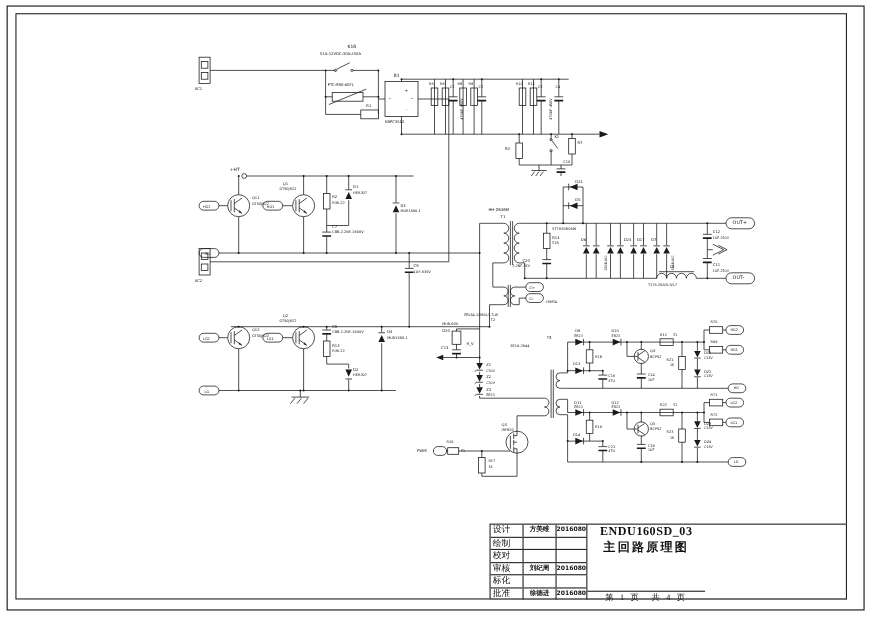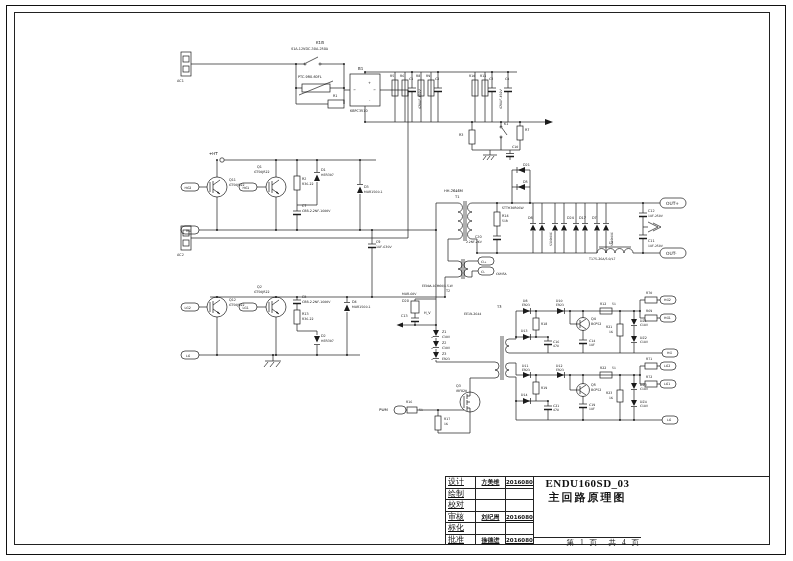--- a/index.html
+++ b/index.html
@@ -12,34 +12,34 @@
   svg.schem .f{fill:#1b1b1b;stroke:none;}
   svg.schem .thick{stroke-width:1.5;}
   svg.schem .dots{stroke-width:1.8;stroke-linecap:round;}
   .lblayer{position:absolute;left:0;top:0;width:793px;height:561px;pointer-events:none;}
   .lbl{position:absolute;white-space:nowrap;line-height:1;color:#141414;transform-origin:0 0;letter-spacing:0;}
   
   .tb{position:absolute;left:445px;top:476px;width:325px;height:69px;border:1px solid #222;
       box-sizing:border-box;display:flex;background:#fff;}
   .tb *{box-sizing:border-box;}
   .tb-left{width:88px;display:flex;flex-direction:column;}
-  .tb-row{display:flex;height:11.5px;border-bottom:.8px solid #222;text-decoration:underline;}
+  .tb-row{display:flex;height:11.5px;border-bottom:.8px solid #222;}
   .tb-row:last-child{border-bottom:none;}
   .tb-cell{overflow:hidden;}
   .tb-label{width:30px;border-right:.8px solid #222;font-family:"Liberation Serif",serif;
             font-size:8px;line-height:10.5px;padding-left:2px;}
   .tb-name{width:30px;border-right:.8px solid #222;font-size:6px;line-height:10.5px;text-align:center;font-weight:bold;}
   .tb-date{width:28px;border-right:.8px solid #222;font-size:5.5px;line-height:10.8px;text-align:center;font-weight:bold;}
   .tb-mid{width:107px;display:flex;flex-direction:column;gap:32px;}
   .tb-title-main{flex:1;display:flex;flex-direction:column;justify-content:center;align-items:center;
                  font-family:"Liberation Serif",serif;}
   .tb-no{font-size:11px;font-weight:bold;letter-spacing:.5px;}
   .tb-title{font-size:11px;font-weight:bold;letter-spacing:2px;margin-top:1px;}
   .tb-page{height:11.5px;border-top:.8px solid #222;font-family:"Liberation Serif",serif;
-           font-size:7.5px;line-height:10.5px;text-align:right;letter-spacing:2px;}
+           font-size:7.5px;line-height:10.5px;text-align:center;letter-spacing:2px;}
   .tb-co{width:130px;border-left:.8px solid #222;display:flex;flex-direction:column;justify-content:center;
          align-items:center;}
   .tb-co-cn{font-family:"Liberation Serif",serif;font-size:8.5px;font-weight:bold;letter-spacing:1px;margin-top:14px;}
   .tb-co-en{font-size:4.2px;font-weight:bold;margin-top:12px;}
 </style>
 </head>
 <body>
 
 <div class="stage">
   <div class="frame-outer"></div>

